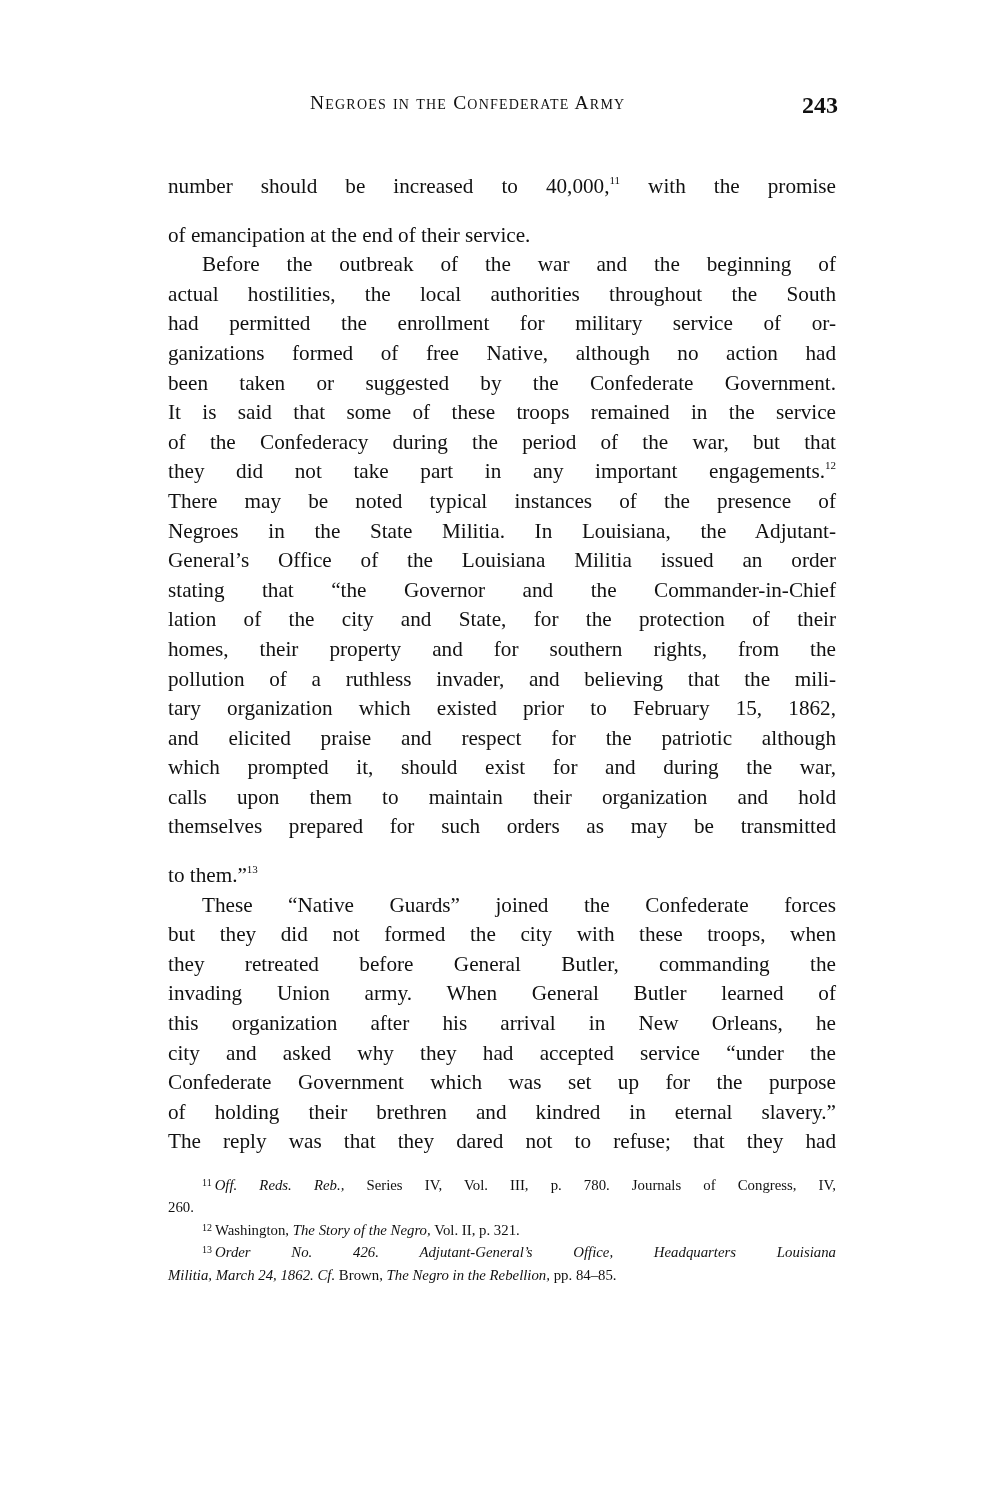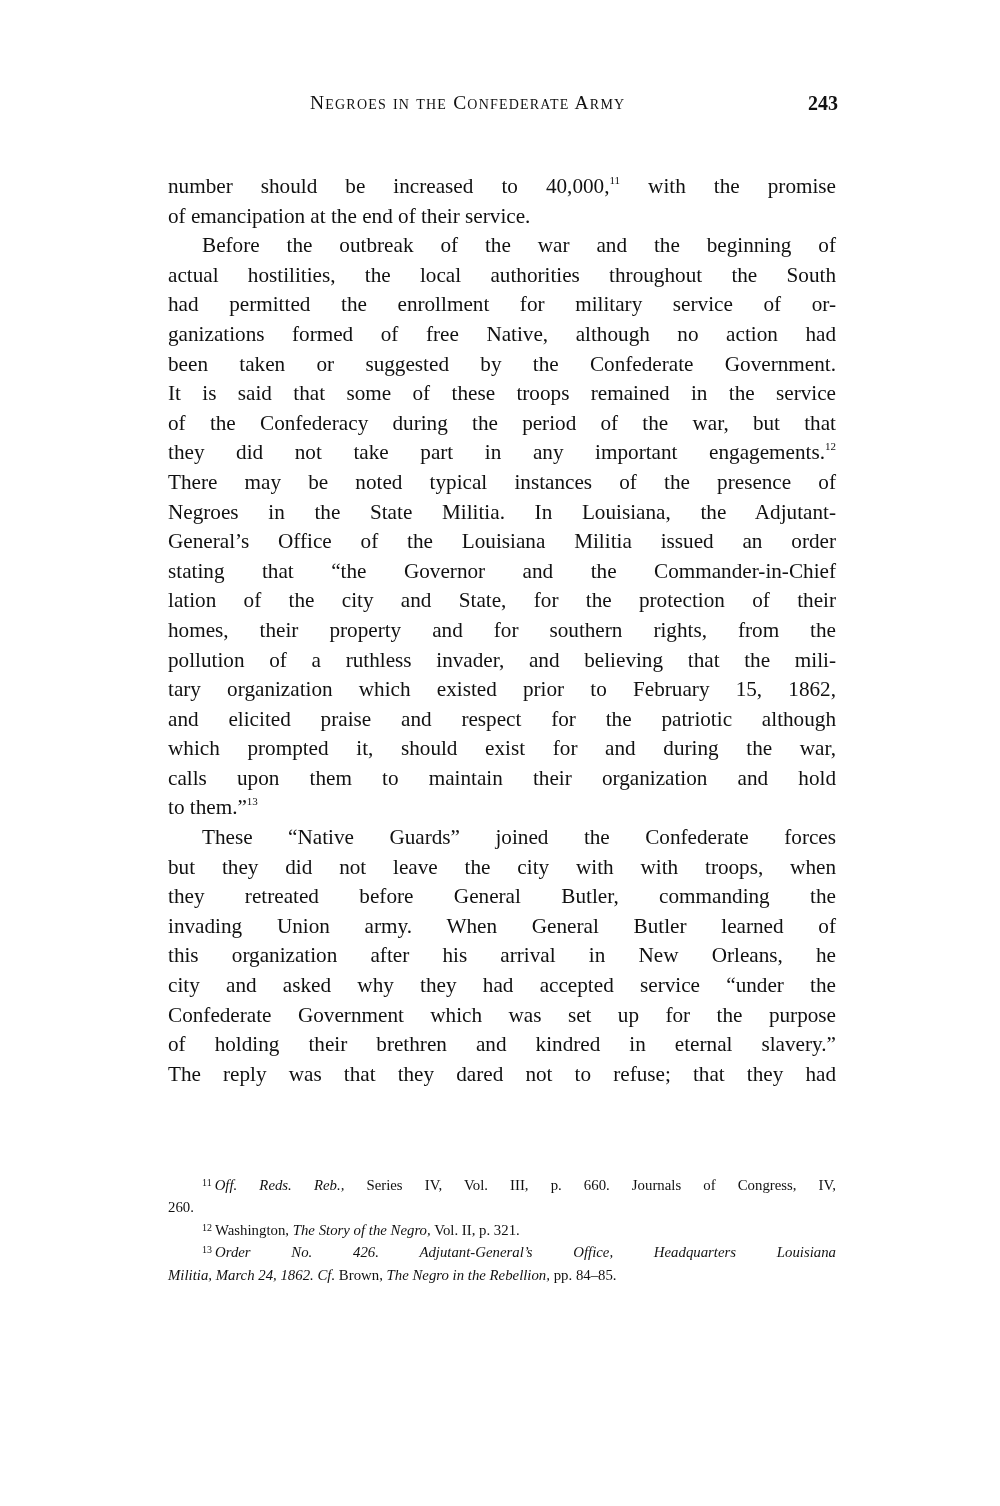--- a/index.html
+++ b/index.html
@@ -1,23 +1,23 @@
 <!DOCTYPE html>
 <html><head>
 <meta charset="utf-8">
 <style>
   html, body { margin: 0; padding: 0; background: #ffffff; }
   body { width: 1000px; height: 1506px; position: relative; overflow: hidden; font-family: "Liberation Serif", "DejaVu Serif", serif; color: #111; }
   .page { position: absolute; left: 168px; top: 92px; width: 668px; }
   .running-head { position: relative; height: 40px; }
   .rh-title { position: absolute; left: 142px; top: 0; font-size: 19.5px; letter-spacing: 1.2px; font-variant: small-caps; }
-  .rh-num { position: absolute; right: -2px; top: 0; font-size: 20px; font-weight: bold; }
+  .rh-num { position: absolute; right: -2px; top: 0; font-size: 24px; font-weight: bold; }
   .body-text { position: absolute; top: 80px; left: 0; width: 668px; font-size: 21.2px; line-height: 29.6px; }
   .line { display: block; white-space: nowrap; text-align: justify; text-align-last: justify; height: 29.6px; }
-  .line.last { text-align-last: left; }
+  .line.last { text-align-last: left; margin-top: 19px; }
   .line.indent { padding-left: 34px; }
   sup { font-size: 11px; line-height: 0; vertical-align: 9px; }
   .footnotes { position: absolute; top: 1082px; left: 0; width: 668px; font-size: 14.8px; line-height: 22.4px; }
   .fn-line { display: block; white-space: nowrap; text-align: justify; text-align-last: justify; }
   .fn-line.last { text-align-last: left; }
   .fn-line.indent { padding-left: 34px; }
   .fn-num { font-size: 10px; vertical-align: 4px; line-height: 0; margin-right: 3px; }
   i { font-style: italic; }
 </style>
 </head>
@@ -44,35 +44,36 @@
     <span class="line">Negroes in the State Militia.  In Louisiana, the Adjutant-</span>
     <span class="line">General’s Office of the Louisiana Militia issued an order</span>
     <span class="line">stating that “the Governor and the Commander-in-Chief</span>
     <span class="line">lation of the city and State, for the protection of their</span>
     <span class="line">homes, their property and for southern rights, from the</span>
     <span class="line">pollution of a ruthless invader, and believing that the mili-</span>
     <span class="line">tary organization which existed prior to February 15, 1862,</span>
     <span class="line">and elicited praise and respect for the patriotic although</span>
     <span class="line">which prompted it, should exist for and during the war,</span>
     <span class="line">calls upon them to maintain their organization and hold</span>
+    <span class="line">themselves prepared for such orders as may be transmitted</span>
     <span class="line last"><span>to them.”</span><sup>13</sup></span>
     <span class="line indent">These “Native Guards” joined the Confederate forces</span>
-    <span class="line">but they did not leave the city with with troops, when</span>
+    <span class="line">but they did not formed the city with these troops, when</span>
     <span class="line">they retreated before General Butler, commanding the</span>
     <span class="line">invading Union army.  When General Butler learned of</span>
     <span class="line">this organization after his arrival in New Orleans, he</span>
     <span class="line">city and asked why they had accepted service “under the</span>
     <span class="line">Confederate Government which was set up for the purpose</span>
     <span class="line">of holding their brethren and kindred in eternal slavery.”</span>
     <span class="line">The reply was that they dared not to refuse; that they had</span>
   </div>
 
   <div class="footnotes">
     <div>
-      <span class="fn-line indent"><span class="fn-num">11</span><i>Off. Reds. Reb.,</i><span> Series IV, Vol. III, p. 660.  Journals of Congress, IV,</span></span>
+      <span class="fn-line indent"><span class="fn-num">11</span><i>Off. Reds. Reb.,</i><span> Series IV, Vol. III, p. 780.  Journals of Congress, IV,</span></span>
       <span class="fn-line last">260.</span>
     </div>
     <div>
       <span class="fn-line indent last"><span class="fn-num">12</span><span>Washington, </span><i>The Story of the Negro,</i><span> Vol. II, p. 321.</span></span>
     </div>
     <div>
       <span class="fn-line indent"><span class="fn-num">13</span><i>Order No. 426. Adjutant-General’s Office, Headquarters Louisiana</i></span>
       <span class="fn-line last"><i>Militia, March 24, 1862.  Cf.</i><span> Brown, </span><i>The Negro in the Rebellion,</i><span> pp. 84–85.</span></span>
     </div>
   </div>

